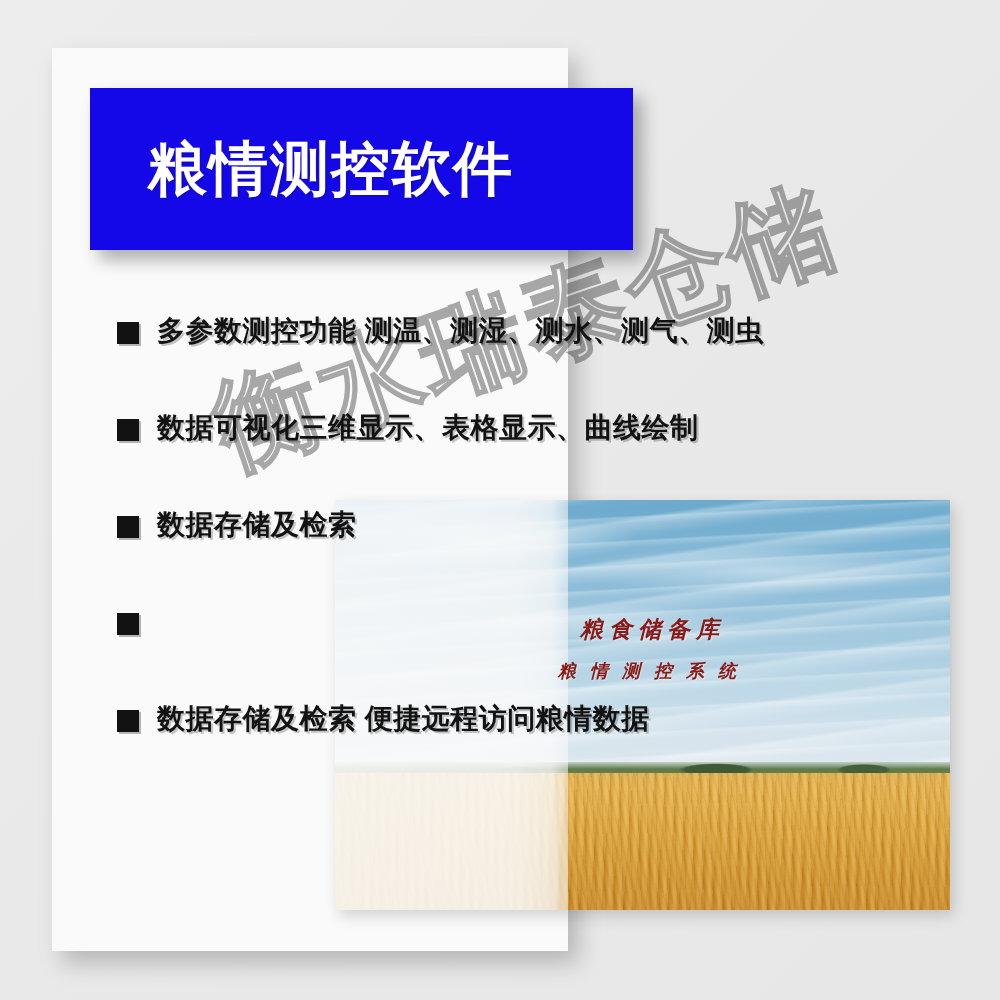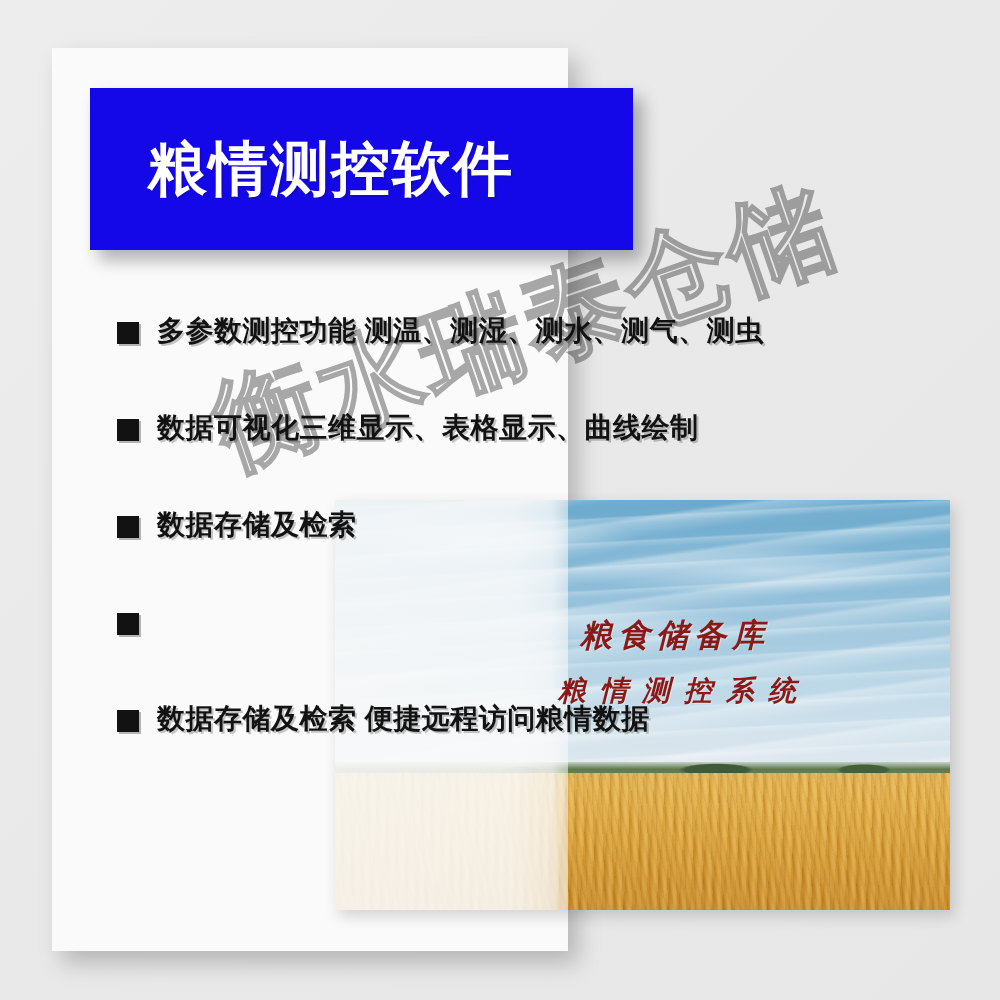--- a/index.html
+++ b/index.html
@@ -143,27 +143,27 @@
     left: 223px; top: 114px;
     z-index: 6;
     font-family: "Liberation Serif", "DejaVu Serif", serif;
     color: #8a1a17;
     font-weight: bold;
     font-style: italic;
     text-shadow: 1px 1px 1px rgba(255,255,255,0.38);
     white-space: nowrap;
   }
   #photo-caption .line1 {
-    font-size: 32px;
+    font-size: 23px;
     letter-spacing: 6px;
     display: block;
     margin-left: 22px;
   }
   #photo-caption .line2 {
-    font-size: 28px;
+    font-size: 18px;
     letter-spacing: 14px;
     display: block;
     margin-top: 14px;
   }
 
   
   #photo-wash {
     position: absolute;
     left: 0px; top: 0px;
     width: 233px; height: 410px;

